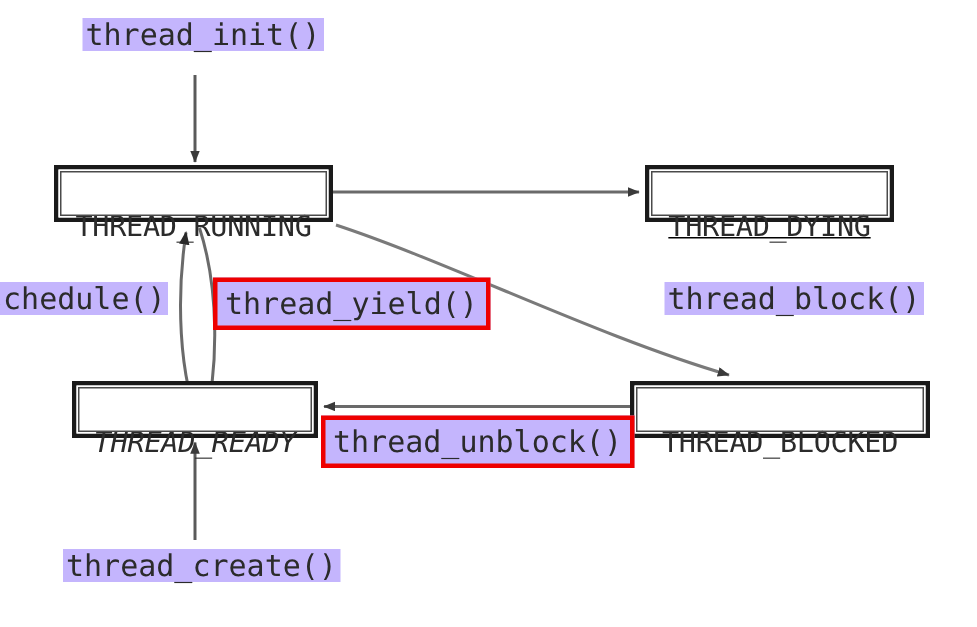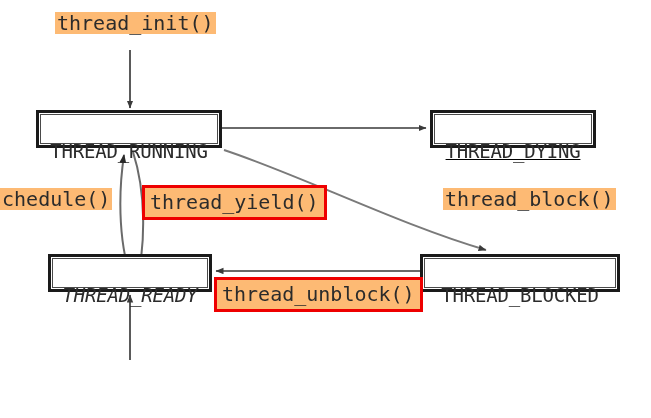--- a/index.html
+++ b/index.html
@@ -51,21 +51,21 @@
     color: #2b2b2b;
     white-space: nowrap;
     margin-top: 44px;
   }
   .edge-label {
     position: absolute;
     font-family: "DejaVu Sans Mono", "Liberation Mono", monospace;
     font-size: 20px;
     color: #2b2b2b;
     white-space: nowrap;
-    background: #fdba74;
+    background: #c4b5fd;
     z-index: 4;
     line-height: 1.1;
   }
   .edge-label.boxed {
     border: 3px solid #ee0000;
     padding: 3px 5px 4px 5px;
   }
   .edge-label.plain {
     padding: 0 2px;
   }
@@ -142,14 +142,15 @@
 
 
   <div class="edge-label plain" style="left:-12px; top:188px;">schedule()</div>
 
   <div class="edge-label boxed" style="left:142px; top:185px;">thread_yield()</div>
 
   <div class="edge-label plain" style="left:443px; top:188px;">thread_block()</div>
 
   <div class="edge-label boxed" style="left:214px; top:277px;">thread_unblock()</div>
 
+  <div class="edge-label plain" style="left:42px; top:366px;">thread_create()</div>
 
 </div>
 
 </body></html>

